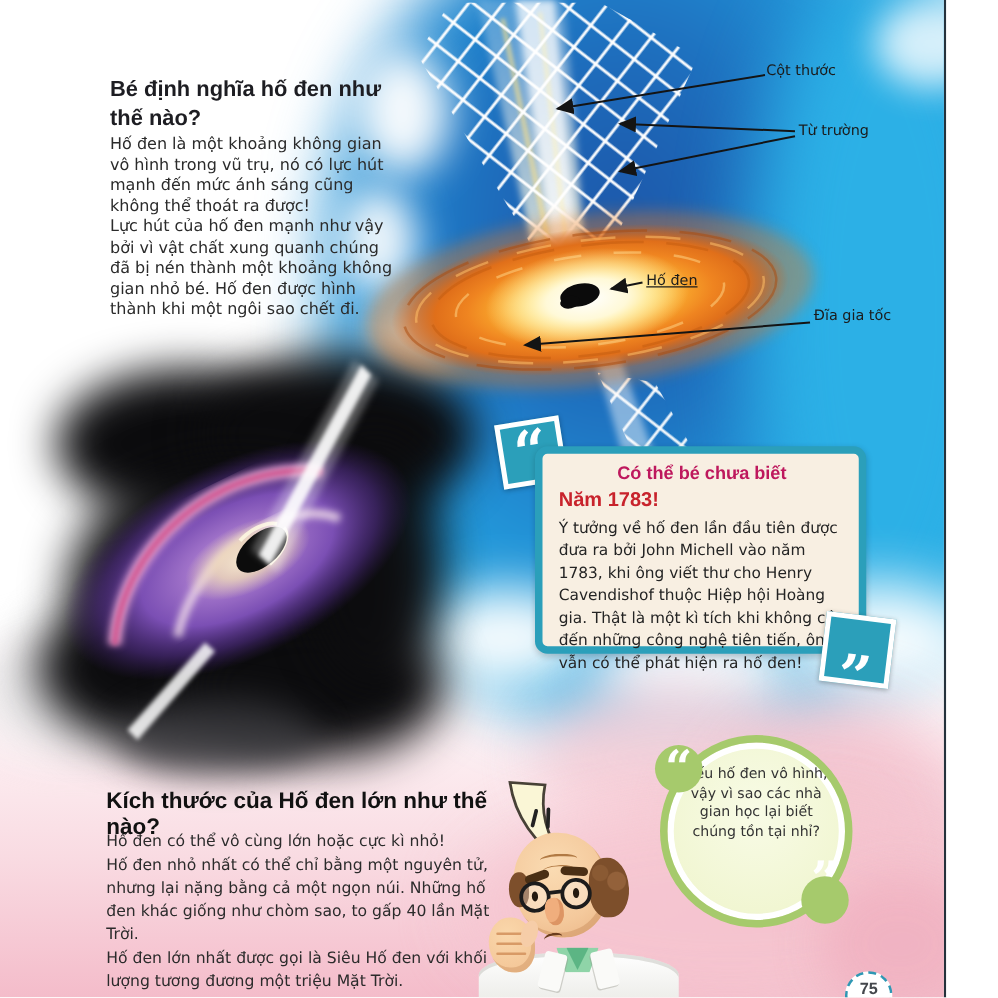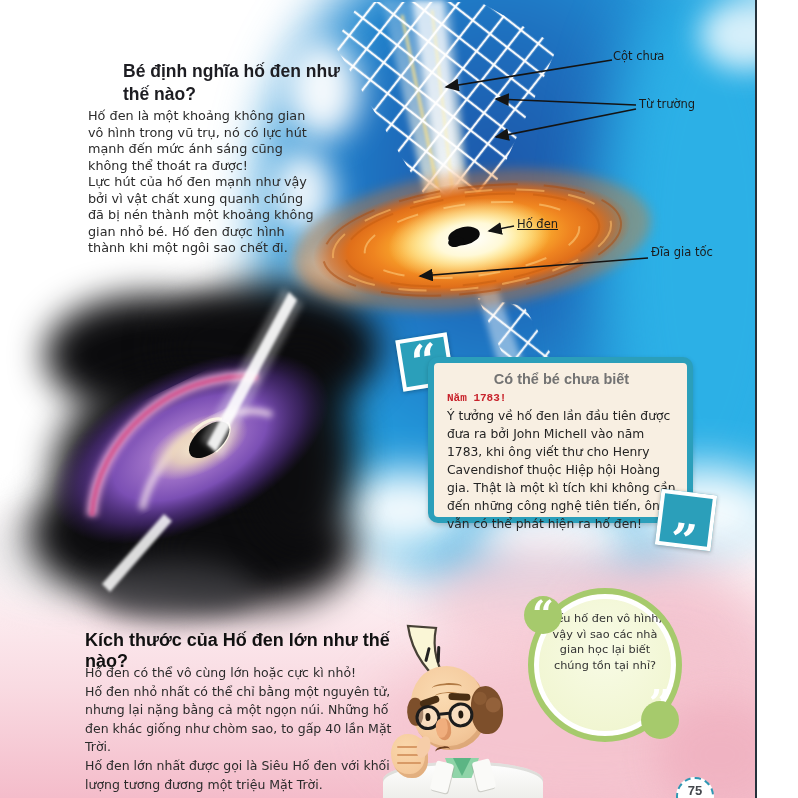--- a/index.html
+++ b/index.html
@@ -37,42 +37,42 @@
   .g3{left:55px;top:370px;width:270px;height:200px;filter:blur(18px);}
   .g4{left:30px;top:470px;width:220px;height:130px;filter:blur(18px);}
   .g5{left:150px;top:492px;width:205px;height:115px;filter:blur(18px);}
   .g6{left:245px;top:350px;width:110px;height:200px;filter:blur(18px);opacity:.95;}
   .g7{left:95px;top:560px;width:160px;height:60px;background:#3c3c40;filter:blur(14px);opacity:.8;}
 
   .art{position:absolute;left:0;top:0;width:755px;height:798px;pointer-events:none;}
 
   
   .h1{position:absolute;left:88px;top:60px;width:240px;font-family:"Liberation Sans",sans-serif;
-      font-weight:bold;font-size:17.5px;line-height:1.3;color:#1d1d22;margin-left:35px;}
+      font-weight:bold;font-size:17.5px;line-height:1.3;color:#1d1d22;}
   .body1{position:absolute;left:88px;top:108px;width:228px;font-size:12.8px;line-height:16.5px;
       color:#2b2b2b;white-space:pre-line;}
   .h2{position:absolute;left:85px;top:630px;width:340px;font-family:"Liberation Sans",sans-serif;
       font-weight:bold;font-size:18px;color:#111;}
   .body2{position:absolute;left:85px;top:664px;width:320px;font-size:12.5px;line-height:18.6px;
       color:#2b2b2b;white-space:pre-line;}
 
   .dlabel{position:absolute;font-size:11.5px;color:#1b1b1b;white-space:nowrap;}
   .lab-beam{left:613px;top:49px;}
   .lab-field{left:639px;top:97px;}
   .lab-hole{left:517px;top:217px;text-decoration:underline;}
   .lab-disk{left:651px;top:245px;}
 
   
   .factbox{position:absolute;left:428px;top:357px;width:265px;height:166px;background:#f8efe2;
       border:6px solid #2b9fba;border-radius:10px;box-sizing:border-box;padding:8px 11px 6px 13px;
       box-shadow:0 2px 5px rgba(0,0,0,.18);}
   .factbox .title{text-align:center;font-family:"Liberation Sans",sans-serif;font-weight:bold;
-      font-size:14.5px;color:#737373;}
-  .factbox .subtitle{margin-top:5px;font-family:Liberation Mono, monospace;font-weight:bold;
-      font-size:11px;color:#c8232c;}
+      font-size:14.5px;color:#be185d;}
+  .factbox .subtitle{margin-top:5px;font-family:Liberation Sans, sans-serif;font-weight:bold;
+      font-size:16px;color:#c8232c;}
   .factbox .ftext{margin-top:3px;font-size:12.3px;line-height:18px;color:#242424;}
   .qbadge{position:absolute;display:flex;align-items:flex-start;justify-content:center;
       background:#2b9fba;border:4px solid #ffffff;box-shadow:0 1px 4px rgba(0,0,0,.3);}
   .qb-open{left:399px;top:336px;width:44px;height:44px;transform:rotate(-9deg);}
   .qb-close{left:658px;top:492px;width:48px;height:48px;transform:rotate(7deg);}
   .qbadge span{font-family:"DejaVu Serif",serif;font-weight:bold;color:#fff;font-size:46px;line-height:.92;}
   .qb-close span{align-self:flex-end;line-height:.1;}
 
   
   .bubble{position:absolute;left:338px;top:553px;width:124px;height:78px;background:#faf6d6;
@@ -292,21 +292,21 @@
         <line x1="648" y1="258" x2="420" y2="276"></line>
       </g>
 
       <path d="M408,626 C412,654 428,674 452,692 C436,666 432,648 436,628 Z" fill="#faf6d6" stroke="#474136" stroke-width="2.2"></path>
     </svg>
 
     <div class="h1">Bé định nghĩa hố đen như thế nào?</div>
     <div class="body1">Hố đen là một khoảng không gian vô hình trong vũ trụ, nó có lực hút mạnh đến mức ánh sáng cũng không thể thoát ra được!
 Lực hút của hố đen mạnh như vậy bởi vì vật chất xung quanh chúng đã bị nén thành một khoảng không gian nhỏ bé. Hố đen được hình thành khi một ngôi sao chết đi.</div>
 
-    <div class="dlabel lab-beam">Cột chưa</div>
+    <div class="dlabel lab-beam">Cột thước</div>
     <div class="dlabel lab-field">Từ trường</div>
     <div class="dlabel lab-hole">Hố đen</div>
     <div class="dlabel lab-disk">Đĩa gia tốc</div>
 
     <div class="qbadge qb-open">
         <span>“</span>
       </div>
     <div class="factbox">
       <div class="title">Có thể bé chưa biết</div>
       <div class="subtitle">Năm 1783!</div>

